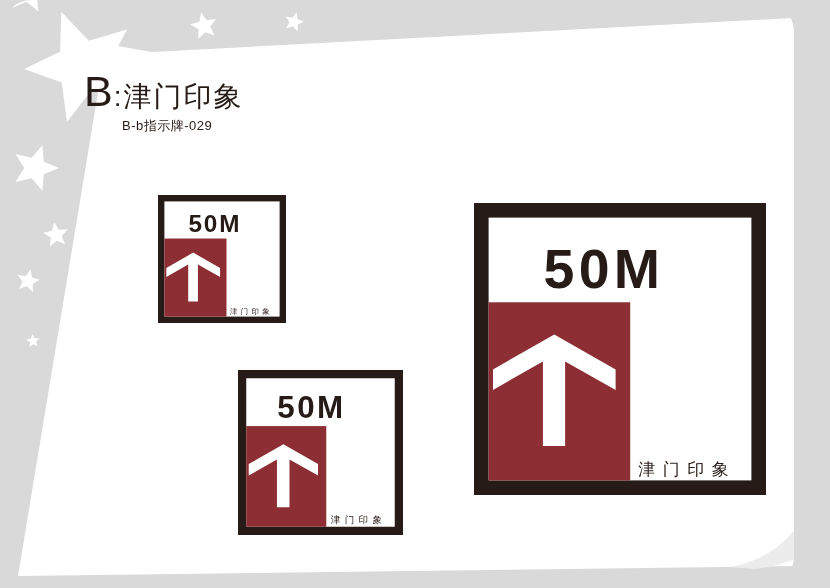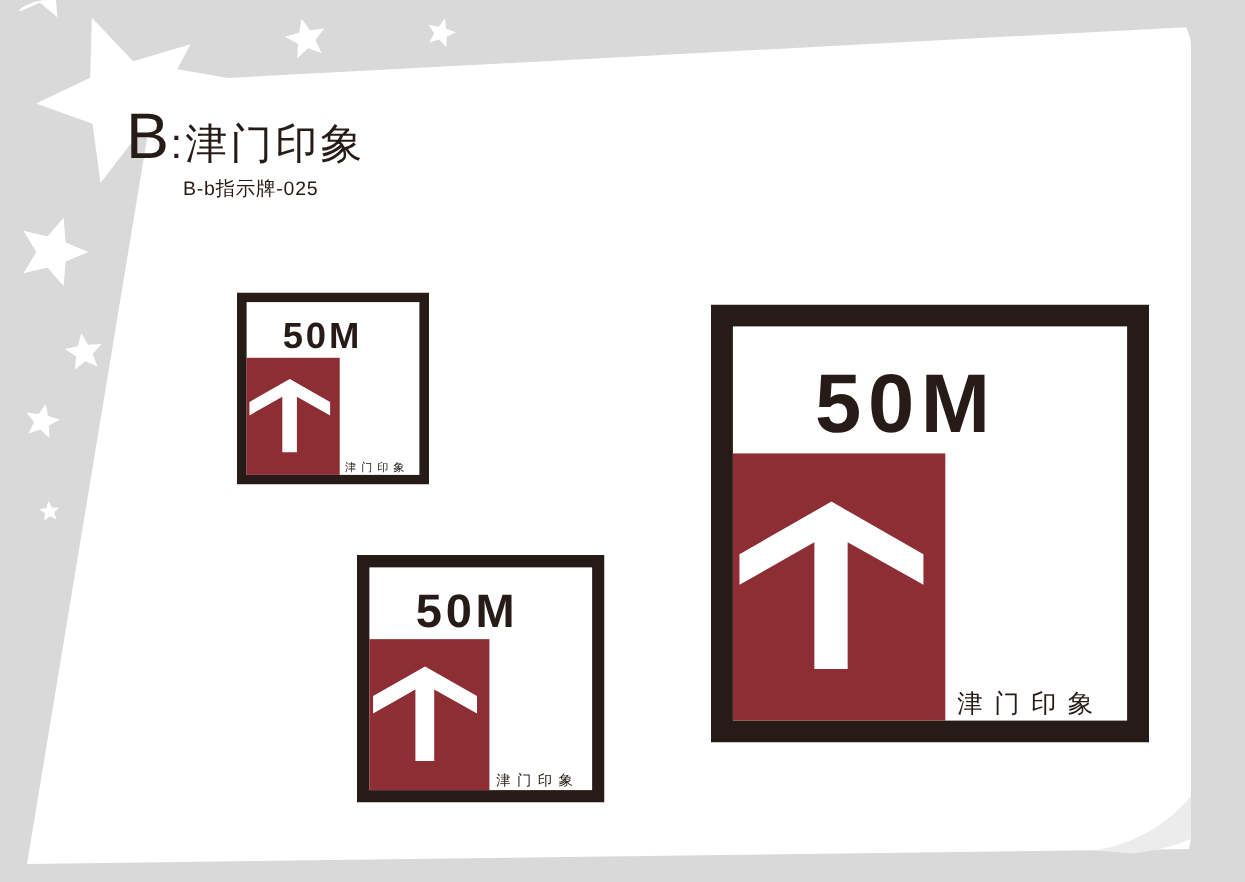--- a/index.html
+++ b/index.html
@@ -51,21 +51,21 @@
     <use href="#star5" transform="translate(56 235) rotate(-8) scale(13)" fill="#ffffff"></use>
     <use href="#star5" transform="translate(28 281) rotate(12) scale(12)" fill="#ffffff"></use>
     <use href="#star5" transform="translate(33 341) rotate(-5) scale(7)" fill="#ffffff"></use>
 
     <path d="M 730 567 C 770 560 800 535 815 492 L 823 530 C 818 552 790 565 755 569 Z" fill="#ececec"></path>
   </svg>
 
   <div class="title">
     <span class="title-b">B</span><span class="title-rest">:津门印象</span>
   </div>
-  <div class="subtitle">B-b指示牌-025</div>
+  <div class="subtitle">B-b指示牌-029</div>
 
   <svg class="sign sign-small" viewBox="0 0 100 100">
     <rect x="0" y="0" width="100" height="100" fill="#261b16"></rect>
     <rect x="5" y="5" width="90" height="90" fill="#ffffff"></rect>
     <rect x="5" y="34" width="48.5" height="61" fill="#8c2e33"></rect>
     <polygon points="27.5,45 48.5,57 48.5,64 31.2,54.3 31.2,83.2 23.6,83.2 23.6,54.3 6.5,64 6.5,57" fill="#ffffff"></polygon>
     <text class="distance-text" x="44.5" y="29" text-anchor="middle" fill="#261b16">50M</text>
     <text class="brand-text" x="72" y="93" text-anchor="middle" fill="#261b16">津 门 印 象</text>
   </svg>
 

